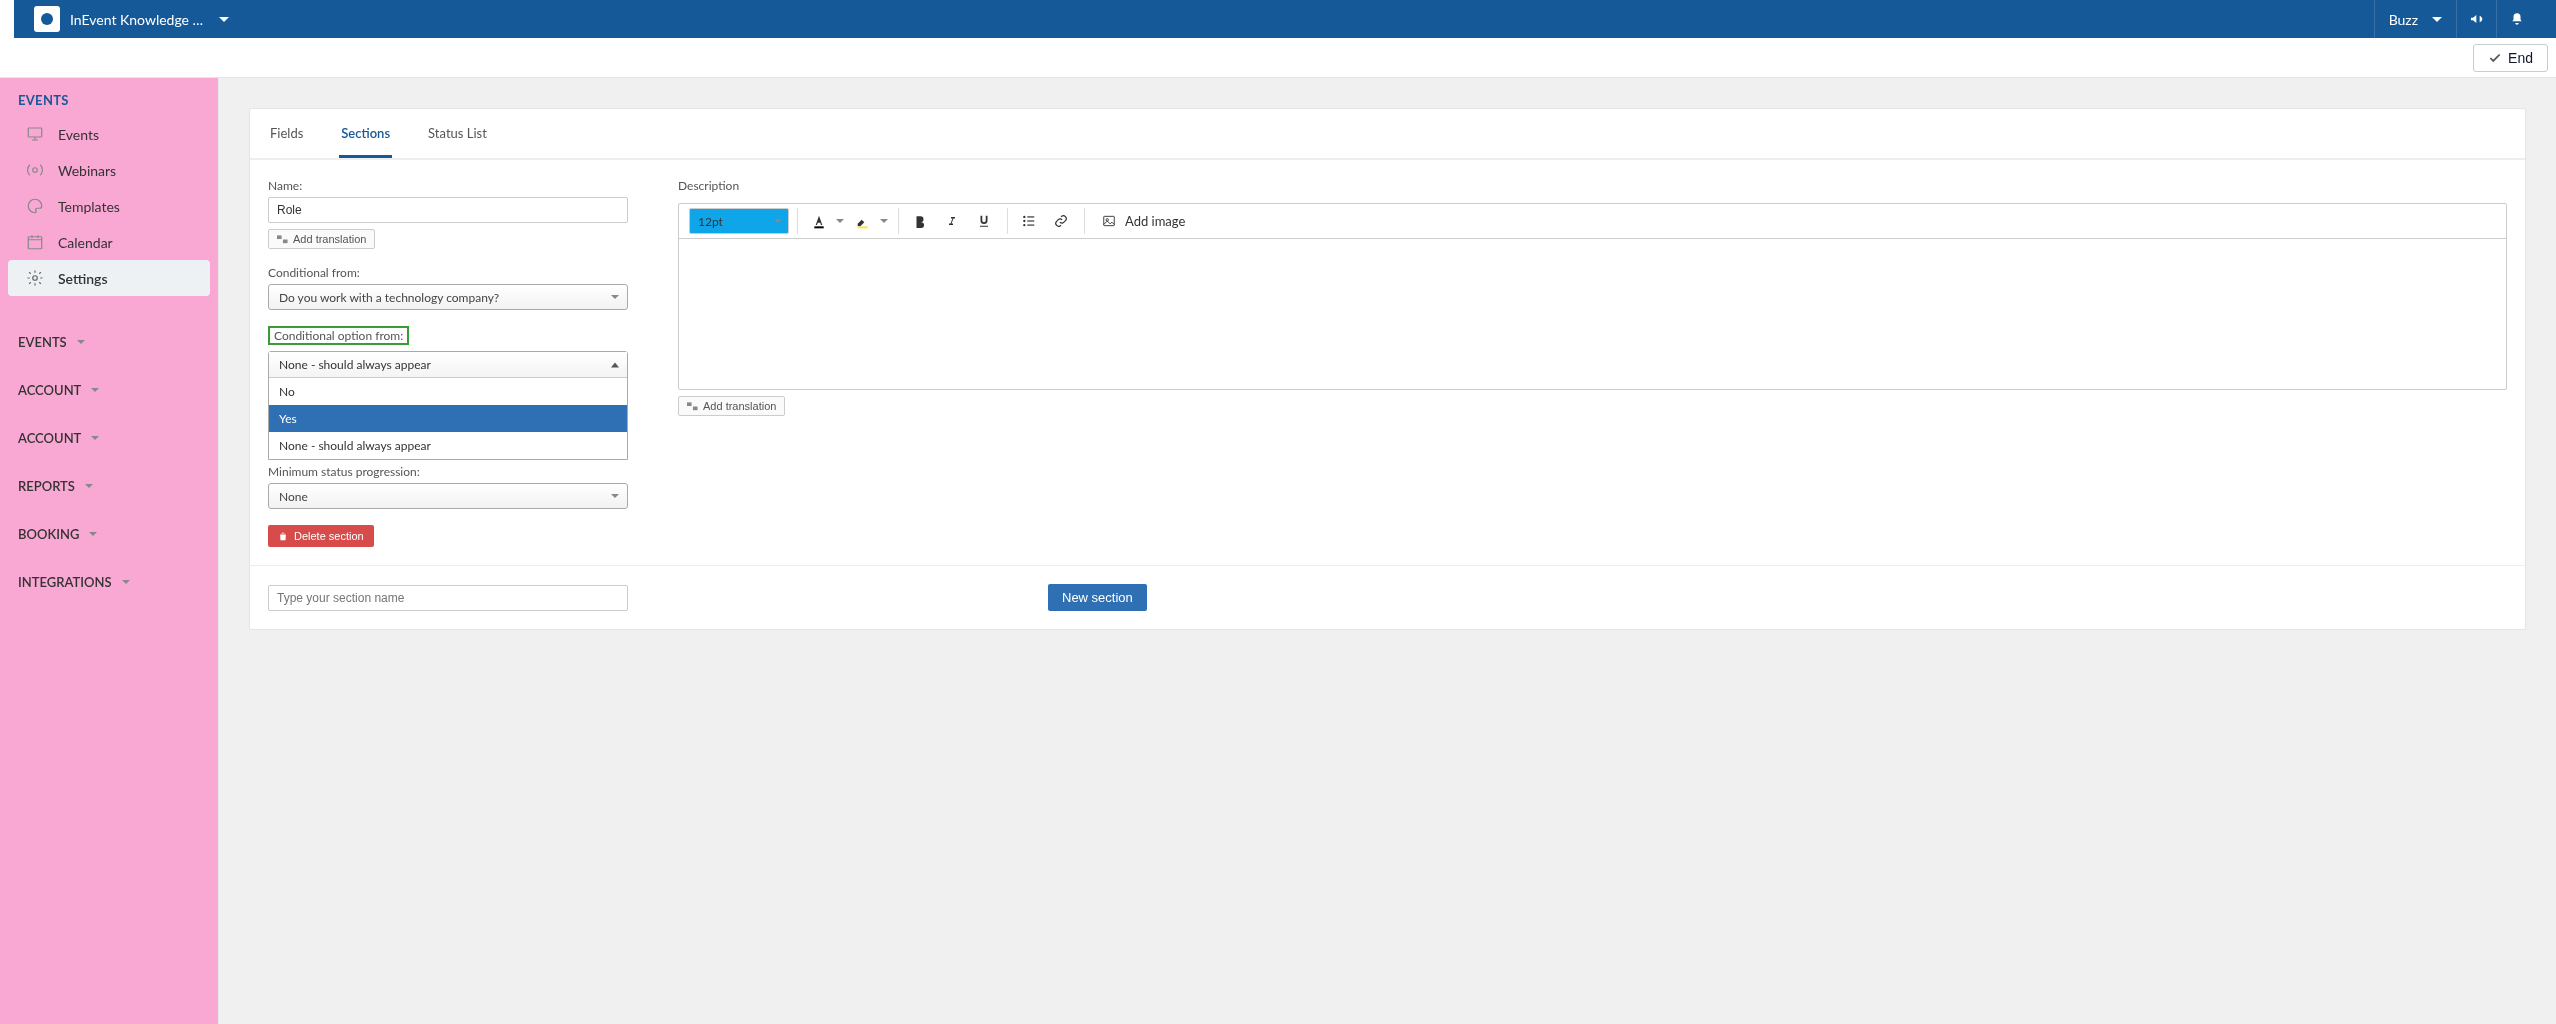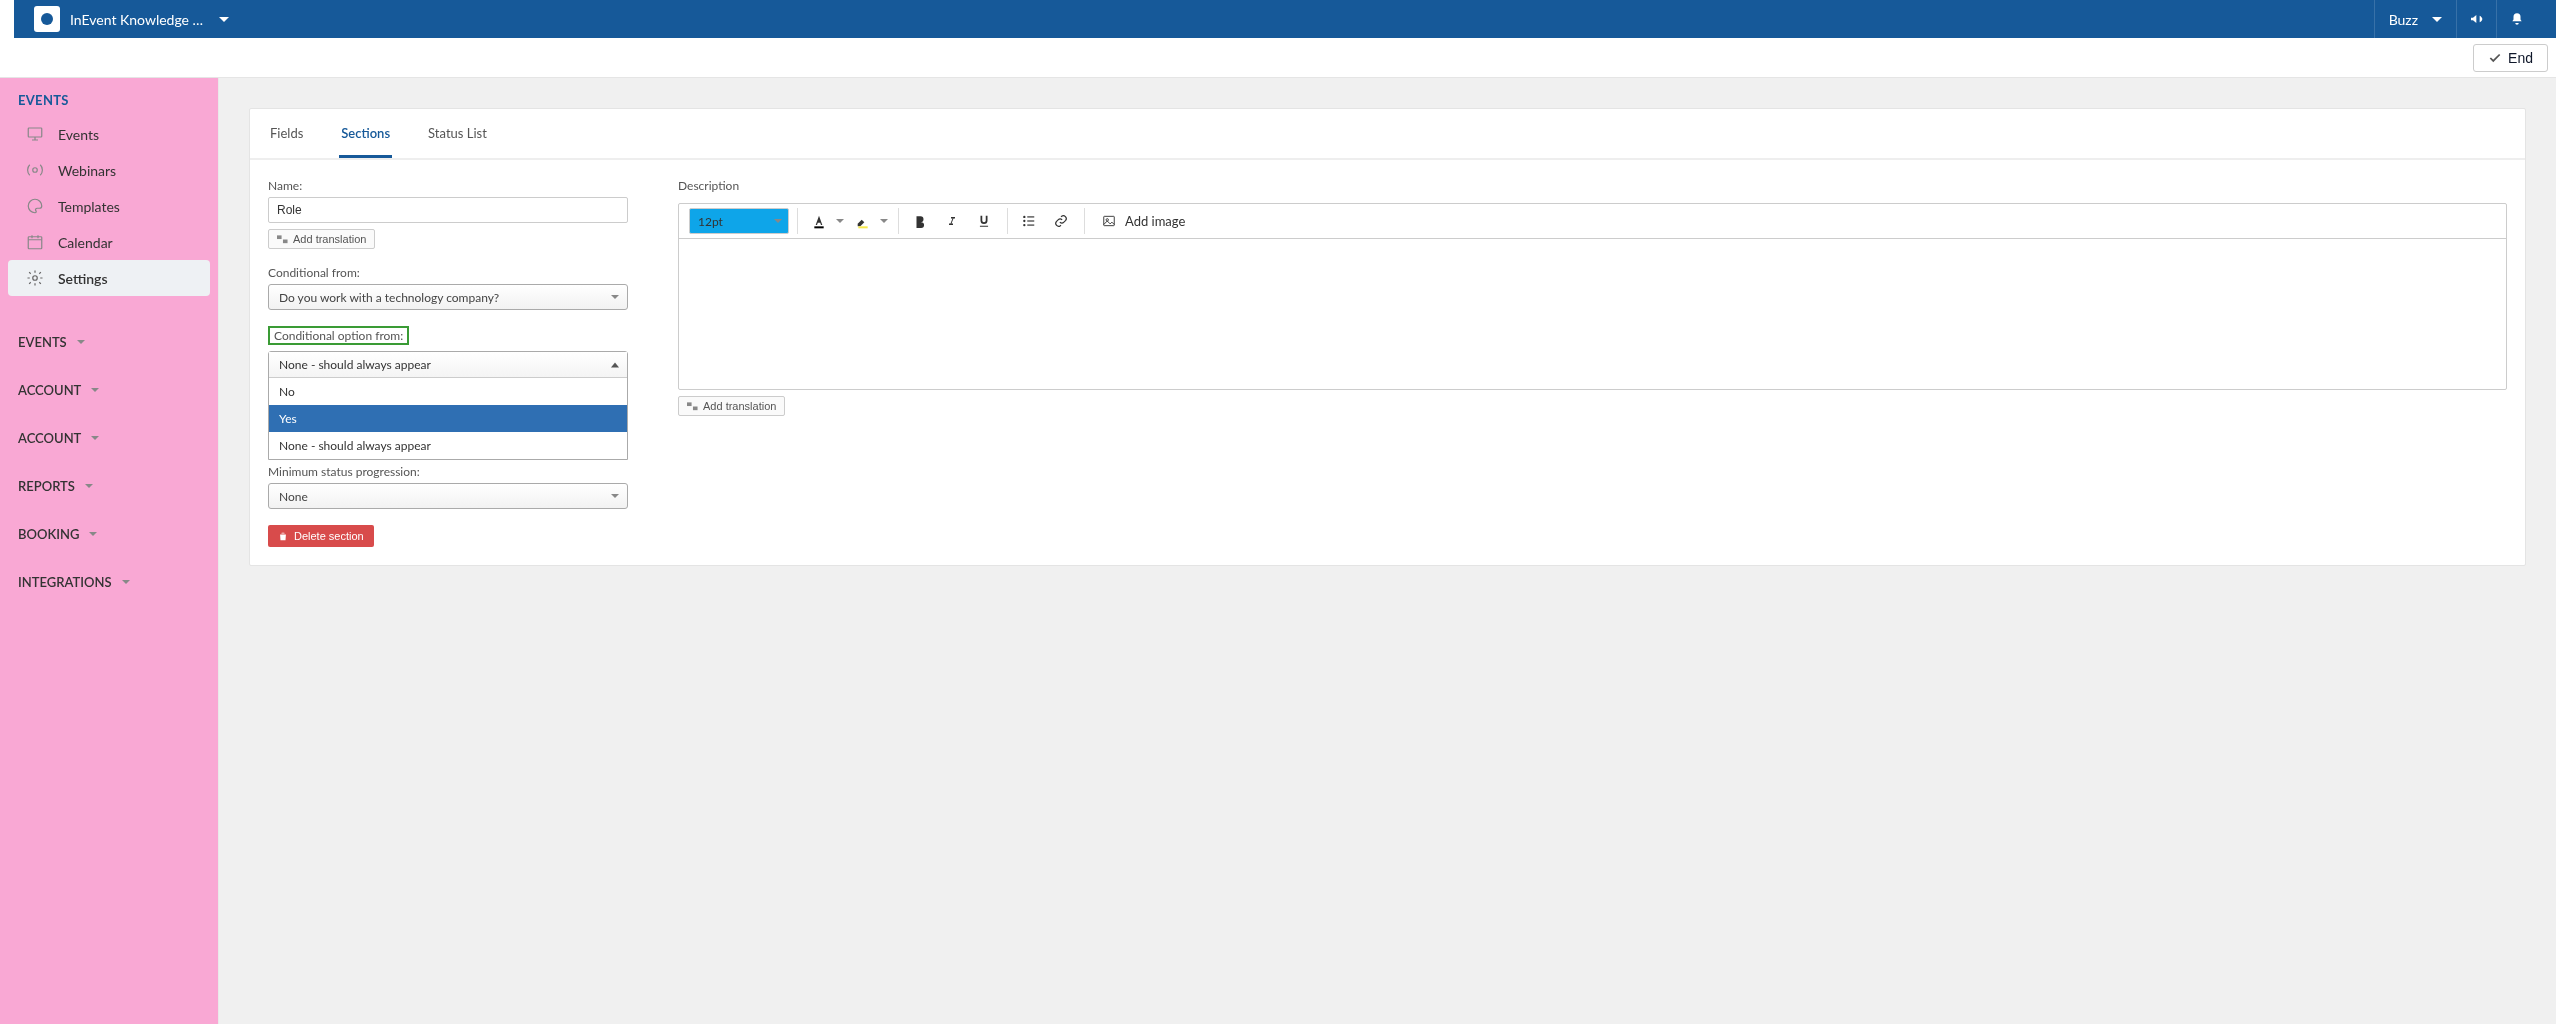--- a/index.html
+++ b/index.html
@@ -438,16 +438,20 @@
               <svg width="11" height="9" viewBox="0 0 24 18" fill="#888">
                   <rect x="0" y="0" width="10" height="8"></rect>
                   <rect x="13" y="9" width="10" height="8"></rect>
                 </svg>
               <span>Add translation</span>
             </button>
           </div>
         </div>
       </div>
 
+      <div class="new-section-row">
+        <input class="txt-input" placeholder="Type your section name" style="">
+        <button class="btn-new">New section</button>
+      </div>
     </div>
   </div>
 
 </div>
 
 </body></html>

